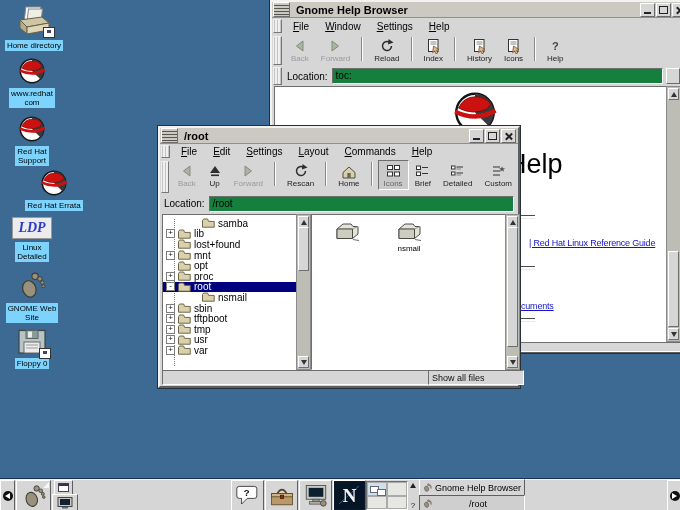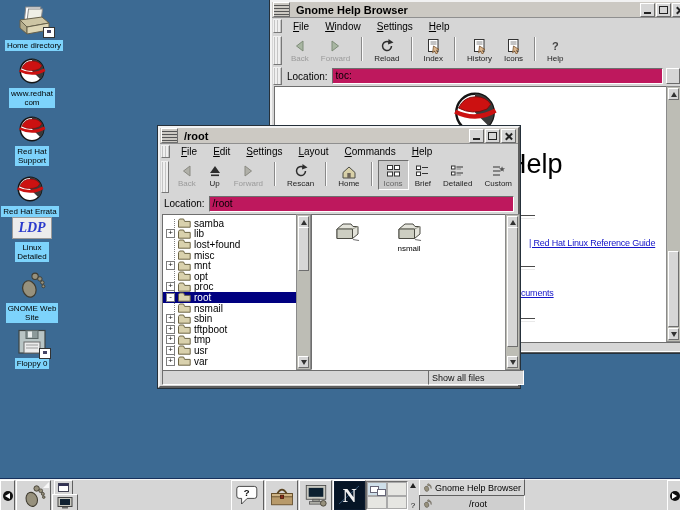--- a/index.html
+++ b/index.html
@@ -28,21 +28,21 @@
        background:repeating-linear-gradient(90deg,#c4c4c4 0 1px,#efefef 1px 3px);}
   .menu-item{display:block;font-size:10px;color:#000;padding:1px 8px;}
   .menu-item::first-letter{text-decoration:underline;}
   .tbtn{display:flex;flex-direction:column;align-items:center;justify-content:flex-start;
        font-size:8px;color:#222;padding:2px 5px 1px 5px;border:1px solid transparent;}
   .tbtn .ticon{height:16px;display:flex;align-items:center;justify-content:center;}
   .tbtn.disabled{color:#9a9a9a;}
   .tbtn.pressed{border:1px solid;border-color:#6e6e6e #fff #fff #6e6e6e;background:#c9c9c9;color:#666;}
   .tsep{width:0;height:24px;border-left:1px solid #8a8a8a;border-right:1px solid #fbfbfb;margin:2px 5px;}
   .loc-label{font-size:10px;color:#000;margin:0 4px 0 2px;white-space:nowrap;}
-  .entry{background:#be185d;border:1px solid;border-color:#6e6e6e #fff #fff #6e6e6e;height:14px;
+  .entry{background:#15803d;border:1px solid;border-color:#6e6e6e #fff #fff #6e6e6e;height:14px;
        font-size:10px;line-height:14px;padding:0 3px;color:#000;flex:1;white-space:nowrap;overflow:hidden;}
   .sunken{border:1px solid;border-color:#6e6e6e #fff #fff #6e6e6e;background:#d6d6d6;
        font-size:9px;color:#111;display:flex;align-items:center;padding:0 3px;}
   
   .sb{position:absolute;background:#bdbdb5;border:1px solid #8a8a8a;}
   .sb-thumb{position:absolute;left:1px;right:1px;background:#d6d6d6;border:1px solid;border-color:#fff #6e6e6e #6e6e6e #fff;}
   .sb-arr{position:absolute;left:1px;right:1px;height:10px;background:#d6d6d6;border:1px solid;
        border-color:#fff #6e6e6e #6e6e6e #fff;display:flex;align-items:center;justify-content:center;}
   .tri-up{width:0;height:0;border-left:3px solid transparent;border-right:3px solid transparent;border-bottom:5px solid #333;}
   .tri-down{width:0;height:0;border-left:3px solid transparent;border-right:3px solid transparent;border-top:5px solid #333;}
@@ -51,21 +51,21 @@
   
   .hb-content{position:absolute;background:#fff;border:1px solid;border-color:#6e6e6e #fff #fff #6e6e6e;overflow:hidden;}
   .hb-heading{position:absolute;font-size:27px;color:#000;white-space:nowrap;}
   .hb-rule{position:absolute;height:2px;border-top:1px solid #4a4a4a;border-bottom:1px solid #e9e9e9;}
   .hb-link{position:absolute;font-size:9px;color:#1414c8;text-decoration:underline;white-space:nowrap;letter-spacing:-0.2px;}
   
   .tree{position:absolute;background:#fff;border:1px solid;border-color:#6e6e6e #fff #fff #6e6e6e;
        overflow:hidden;font-size:10px;padding-top:3px;}
   .tguide{position:absolute;left:11px;top:4px;bottom:6px;border-left:1px dotted #808080;}
   .trow{display:flex;align-items:center;height:10.6px;white-space:nowrap;position:relative;}
-  .trow.child{padding-left:0;}
+  .trow.child{padding-left:24px;}
   .texp{width:9px;height:9px;box-sizing:border-box;border:1px solid #7d7d7d;background:#fff;
        font-size:8px;line-height:6px;text-align:center;margin:0 3px 0 3px;position:relative;z-index:1;color:#111;}
   .texp:empty{visibility:hidden;}
   .tlabel{margin-left:3px;color:#000;position:relative;z-index:1;}
   .trow.sel{background:#000080;}
   .trow.sel .tlabel{color:#fff;}
   .files{position:absolute;background:#fff;border:1px solid;border-color:#6e6e6e #fff #fff #6e6e6e;}
   .ficon{position:absolute;}
   .flabel{position:absolute;font-size:8px;color:#000;text-align:center;}
   
@@ -184,21 +184,21 @@
   <div class="dicon" style="left:4px;top:113px;width:56px;">
     <svg width="30" height="30" viewBox="0 0 32 32">
         <use href="#rh"></use>
       </svg>
     <div class="dlabel">
       <div>Red Hat</div>
         <div>Support</div>
     </div>
   </div>
 
-  <div class="dicon" style="left:0px;top:173px;width:60px;">
+  <div class="dicon" style="left:0px;top:167px;width:60px;padding-left:24px;">
     <svg width="30" height="30" viewBox="0 0 32 32">
         <use href="#rh"></use>
       </svg>
     <div class="dlabel">Red Hat Errata</div>
   </div>
 
   <div class="dicon" style="left:4px;top:217px;width:56px;">
     <div class="ldpbox">LDP</div>
     <div class="dlabel">
       <div>Linux</div>
@@ -321,21 +321,21 @@
     </div>
 
     <div class="hb-content" style="left:2px;top:84px;width:392px;height:254px;">
       <svg style="position:absolute;left:176px;top:0px;" width="48" height="48" viewBox="0 0 32 32">
           <use href="#rh"></use>
         </svg>
       <div class="hb-heading" style="left:232px;top:62px;">Help</div>
       <div class="hb-rule" style="left:100px;width:160px;top:128px;"></div>
       <a class="hb-link" style="left:254px;top:151px;">| Red Hat Linux Reference Guide</a>
       <div class="hb-rule" style="left:100px;width:160px;top:179px;"></div>
-      <a class="hb-link" style="left:246px;top:201px;">cuments</a>
+      <a class="hb-link" style="left:246px;top:214px;">cuments</a>
       <div class="hb-rule" style="left:100px;width:160px;top:231px;"></div>
     </div>
 
     <div class="sb" style="left:394px;top:84px;width:13px;height:254px;">
       <div class="sb-arr" style="top:1px;">
           <span class="tri-up"></span>
         </div>
       <div class="sb-thumb" style="top:164px;height:74px;"></div>
       <div class="sb-arr" style="bottom:1px;">
           <span class="tri-down"></span>
@@ -488,27 +488,20 @@
         <span class="tlabel">lib</span>
       </div>
       <div class="trow">
         <span class="texp"></span>
         <svg width="13" height="10" viewBox="0 0 13 10">
             <use href="#fold"></use>
           </svg>
         <span class="tlabel">lost+found</span>
       </div>
       <div class="trow">
-        <span class="texp"></span>
-        <svg width="13" height="10" viewBox="0 0 13 10">
-            <use href="#fold"></use>
-          </svg>
-        <span class="tlabel">misc</span>
-      </div>
-      <div class="trow">
         <span class="texp">+</span>
         <svg width="13" height="10" viewBox="0 0 13 10">
             <use href="#fold"></use>
           </svg>
         <span class="tlabel">mnt</span>
       </div>
       <div class="trow">
         <span class="texp"></span>
         <svg width="13" height="10" viewBox="0 0 13 10">
             <use href="#fold"></use>

